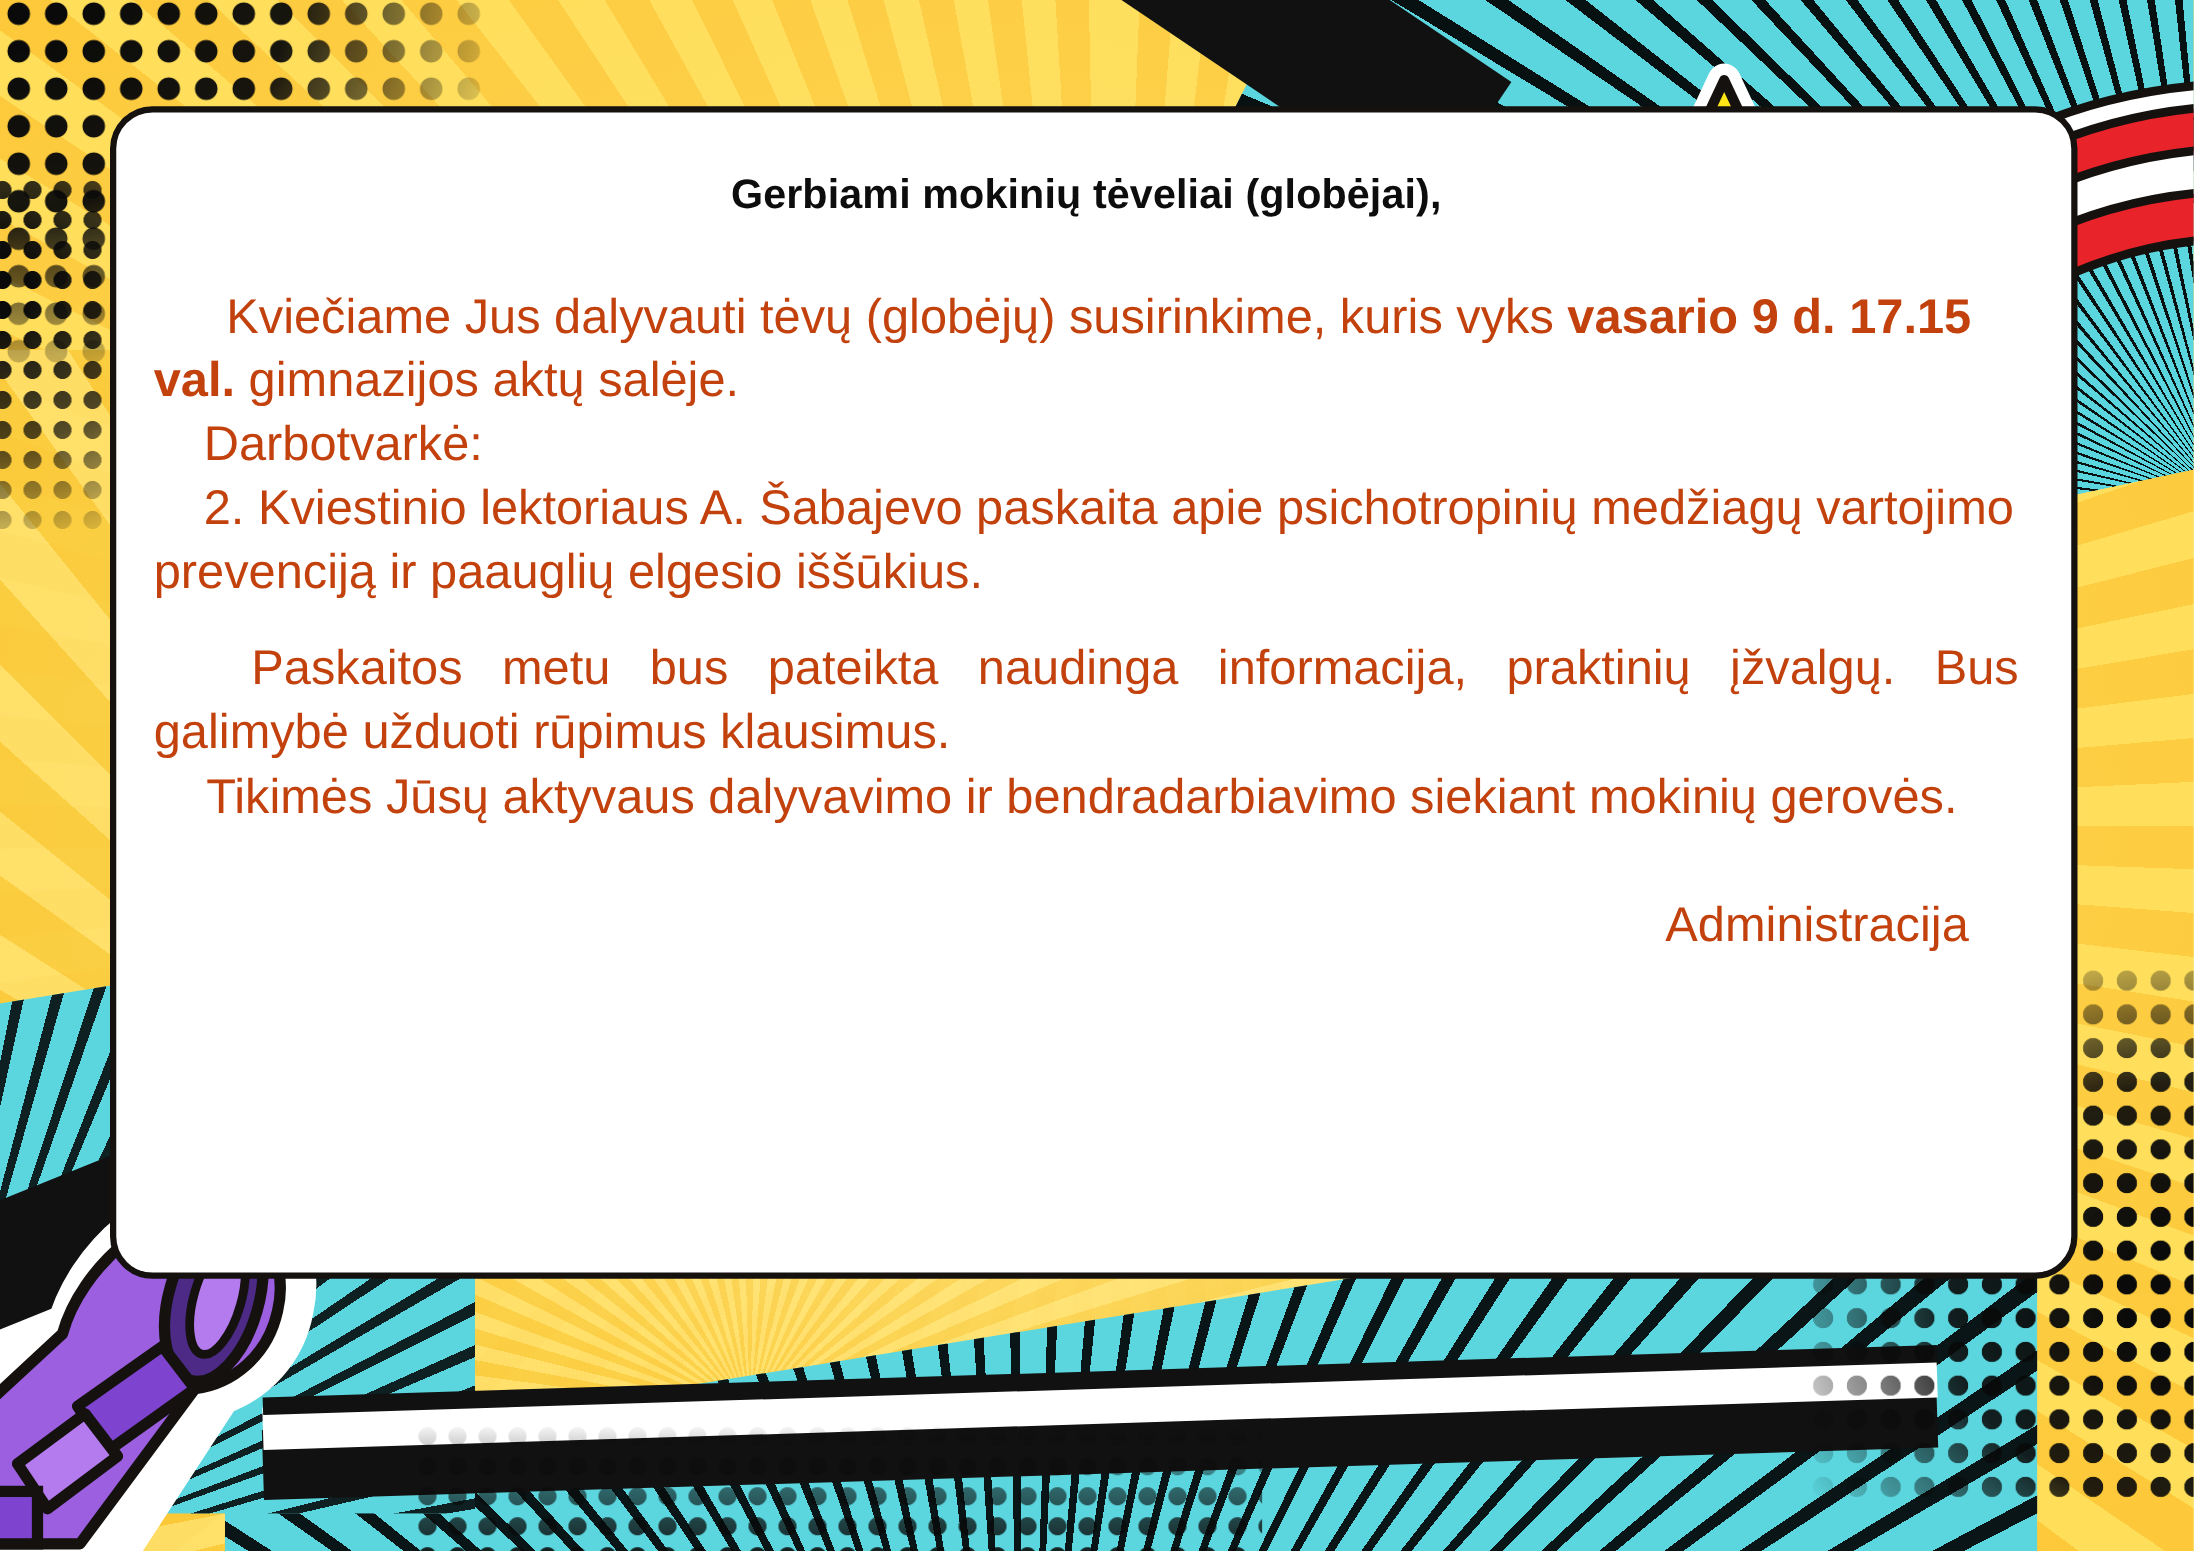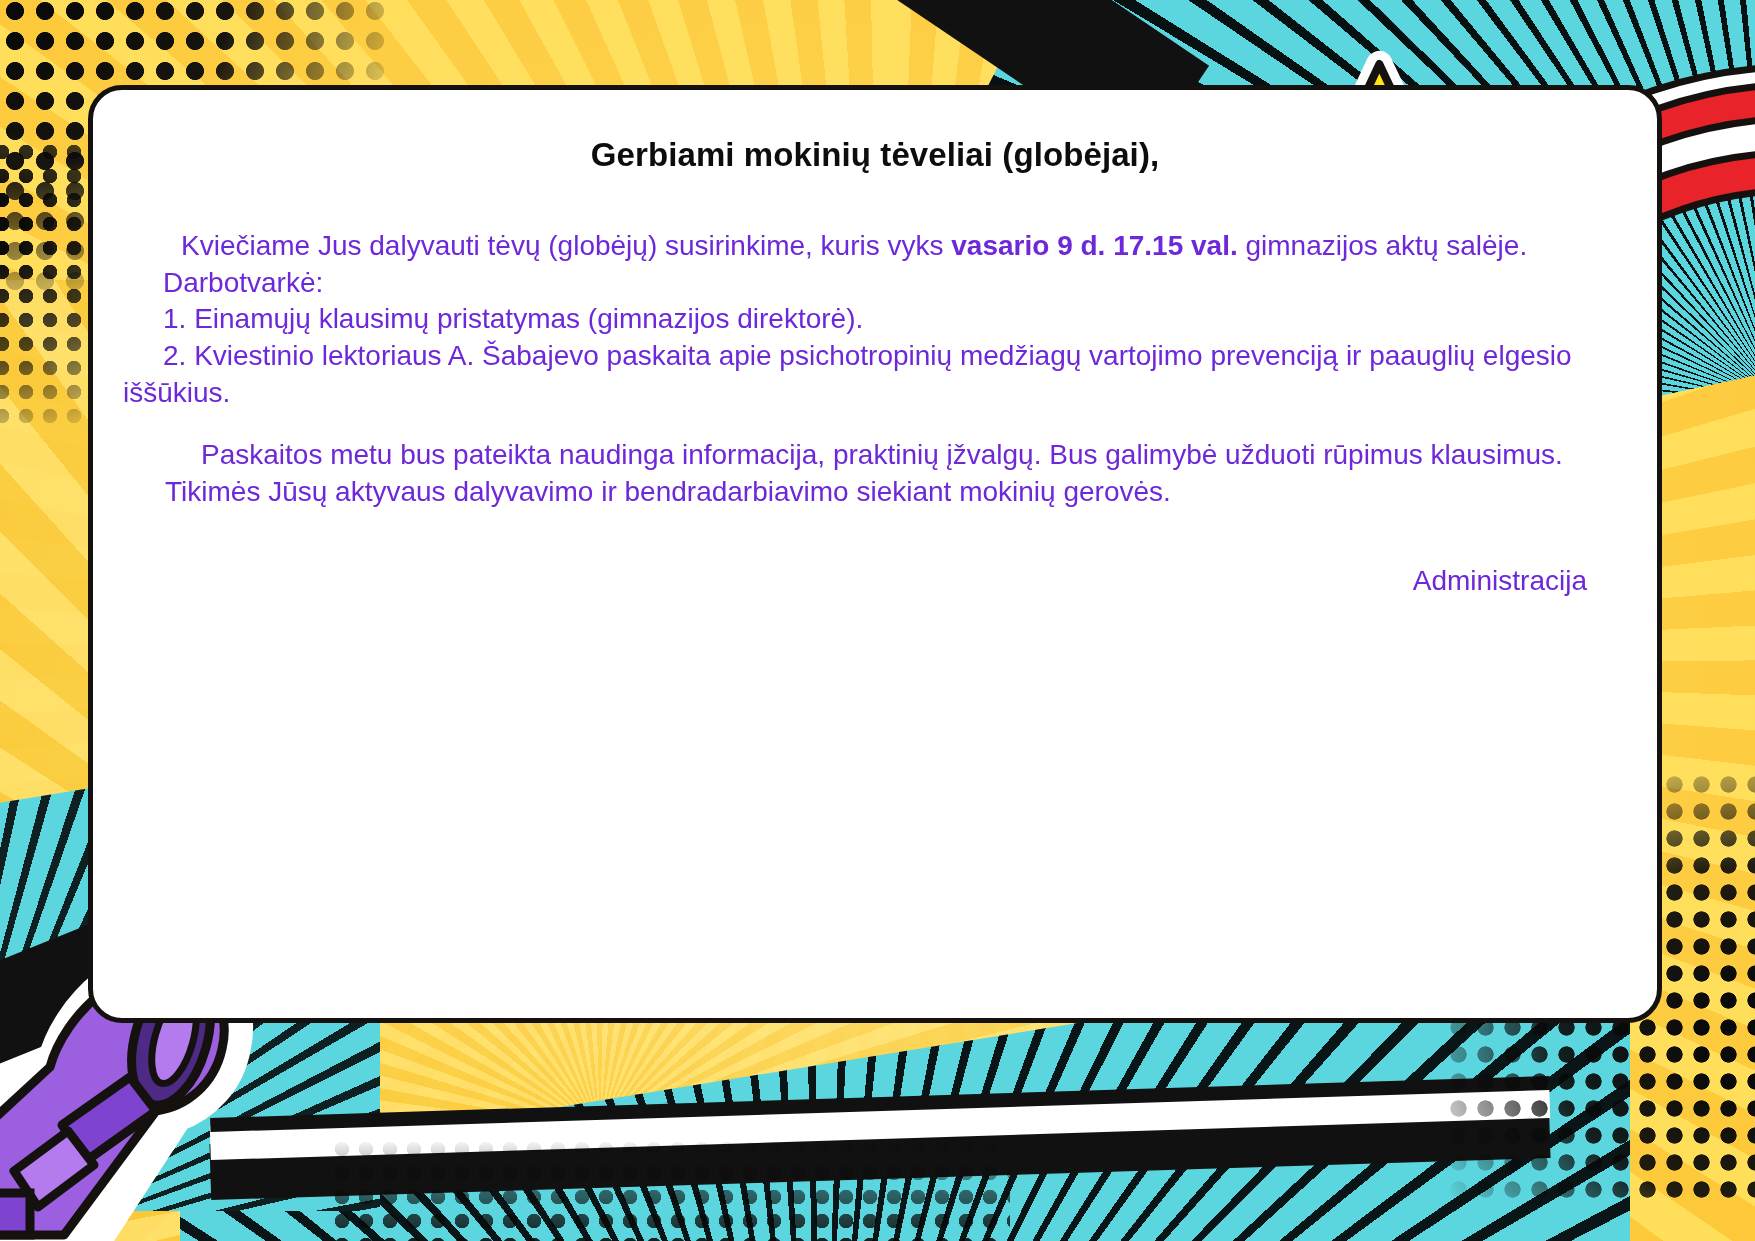--- a/index.html
+++ b/index.html
@@ -192,39 +192,39 @@
   }
 
   
   .panel{
     position:absolute;
     left:88px; top:85px;
     width:1574px; height:938px;
     background:#ffffff;
     border:5px solid #15110f;
     border-radius:34px;
-    padding:42px 30px 20px 30px;
+    padding:42px 42px 20px 30px;
   }
   .panel-inner{
     position:relative;
     width:100%; height:100%;
   }
 
   
   .doc-title{
     text-align:center;
     font-size:33px;
     font-weight:bold;
     color:#0d0d0d;
     letter-spacing:.1px;
     margin-top:4px;
   }
   .body-txt{
-    color:#6d28d9;
-    font-size:28px;
+    color:#c2410c;
+    font-size:39px;
     line-height:1.31;
   }
   .para{
     margin-top:0;
   }
   .p-invite{
     margin-top:54px;
     text-indent:58px;
   }
   .p-agenda-head{ text-indent:40px; }
@@ -309,21 +309,20 @@
     <div class="panel-inner">
 
       <div class="doc-title">Gerbiami mokinių tėveliai (globėjai),</div>
 
       <div class="body-txt">
 
         <p class="para p-invite"><span>Kviečiame Jus dalyvauti tėvų (globėjų) susirinkime, kuris vyks </span><b class="bold">vasario 9 d. 17.15 val.</b><span> gimnazijos aktų salėje.</span></p>
 
         <p class="para p-agenda-head">Darbotvarkė:</p>
 
-        <p class="para p-item">1. Einamųjų klausimų pristatymas (gimnazijos direktorė).</p>
 
         <p class="para p-item">2. Kviestinio lektoriaus A. Šabajevo paskaita apie psichotropinių medžiagų vartojimo prevenciją ir paauglių elgesio iššūkius.</p>
 
         <p class="para p-just">Paskaitos metu bus pateikta naudinga informacija, praktinių įžvalgų. Bus galimybė užduoti rūpimus klausimus.</p>
 
         <p class="para p-hope">Tikimės Jūsų aktyvaus dalyvavimo ir bendradarbiavimo siekiant mokinių gerovės.</p>
 
         <p class="para p-sign">Administracija</p>
 
       </div>

